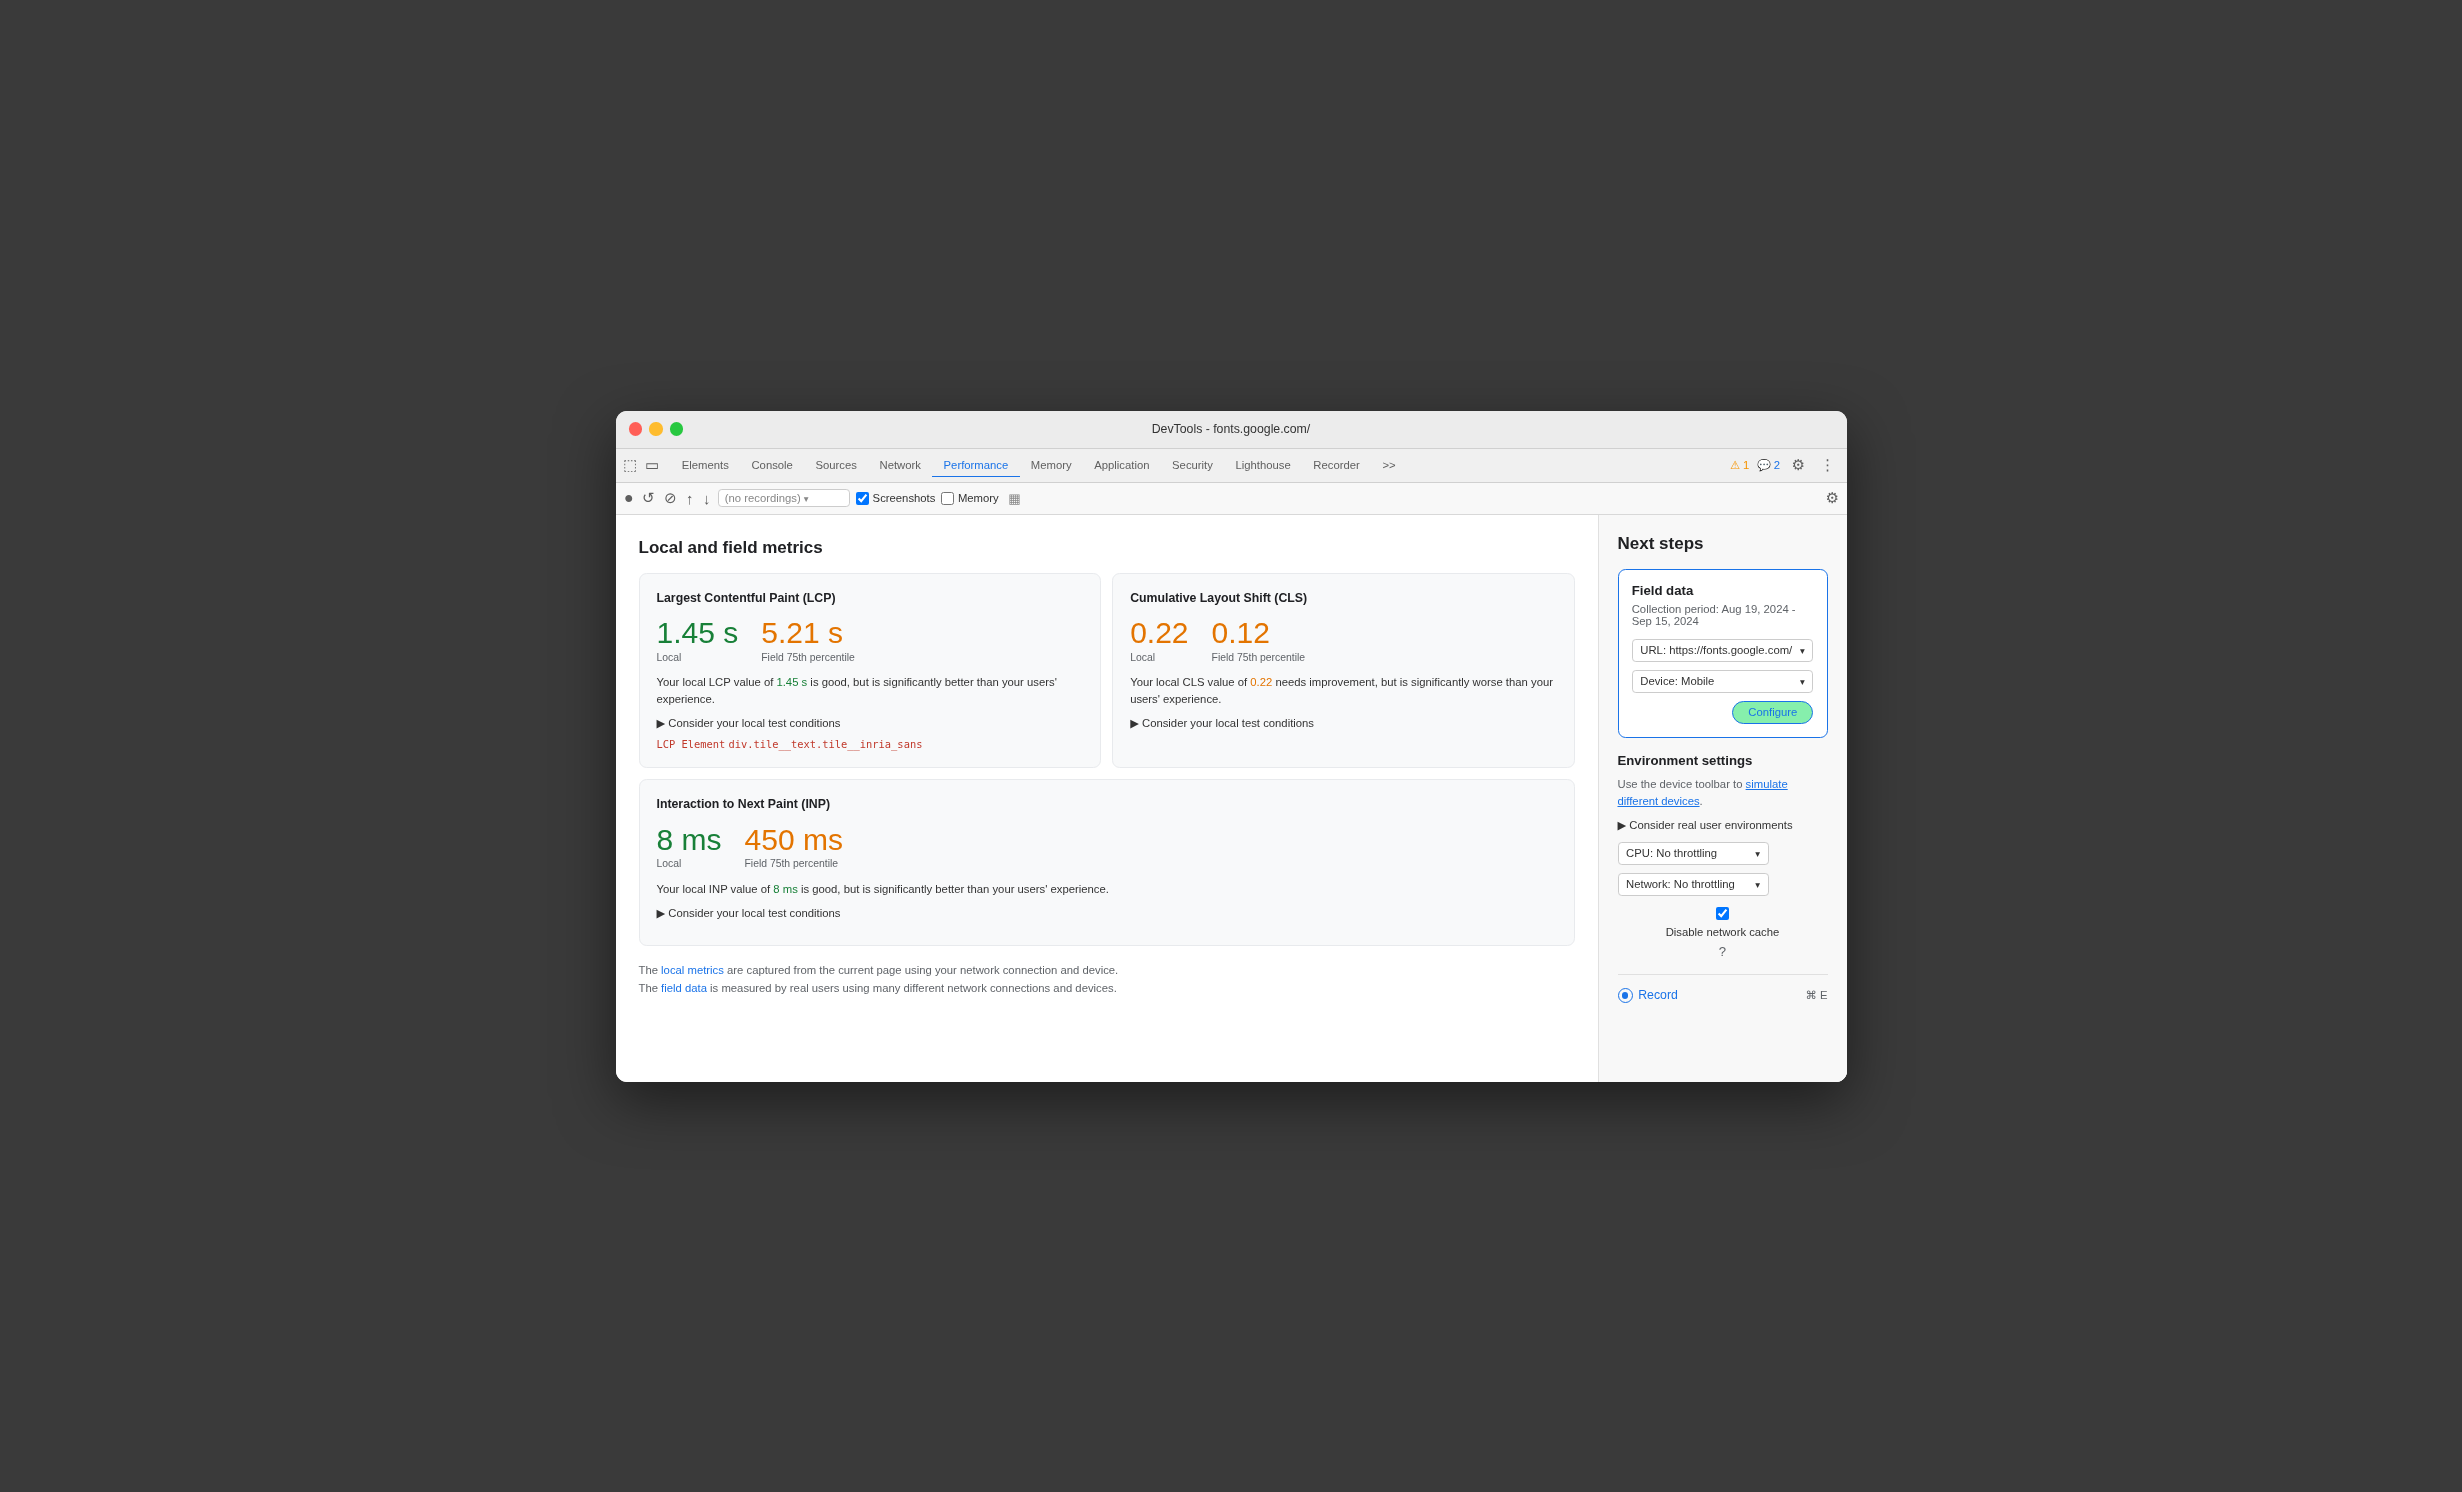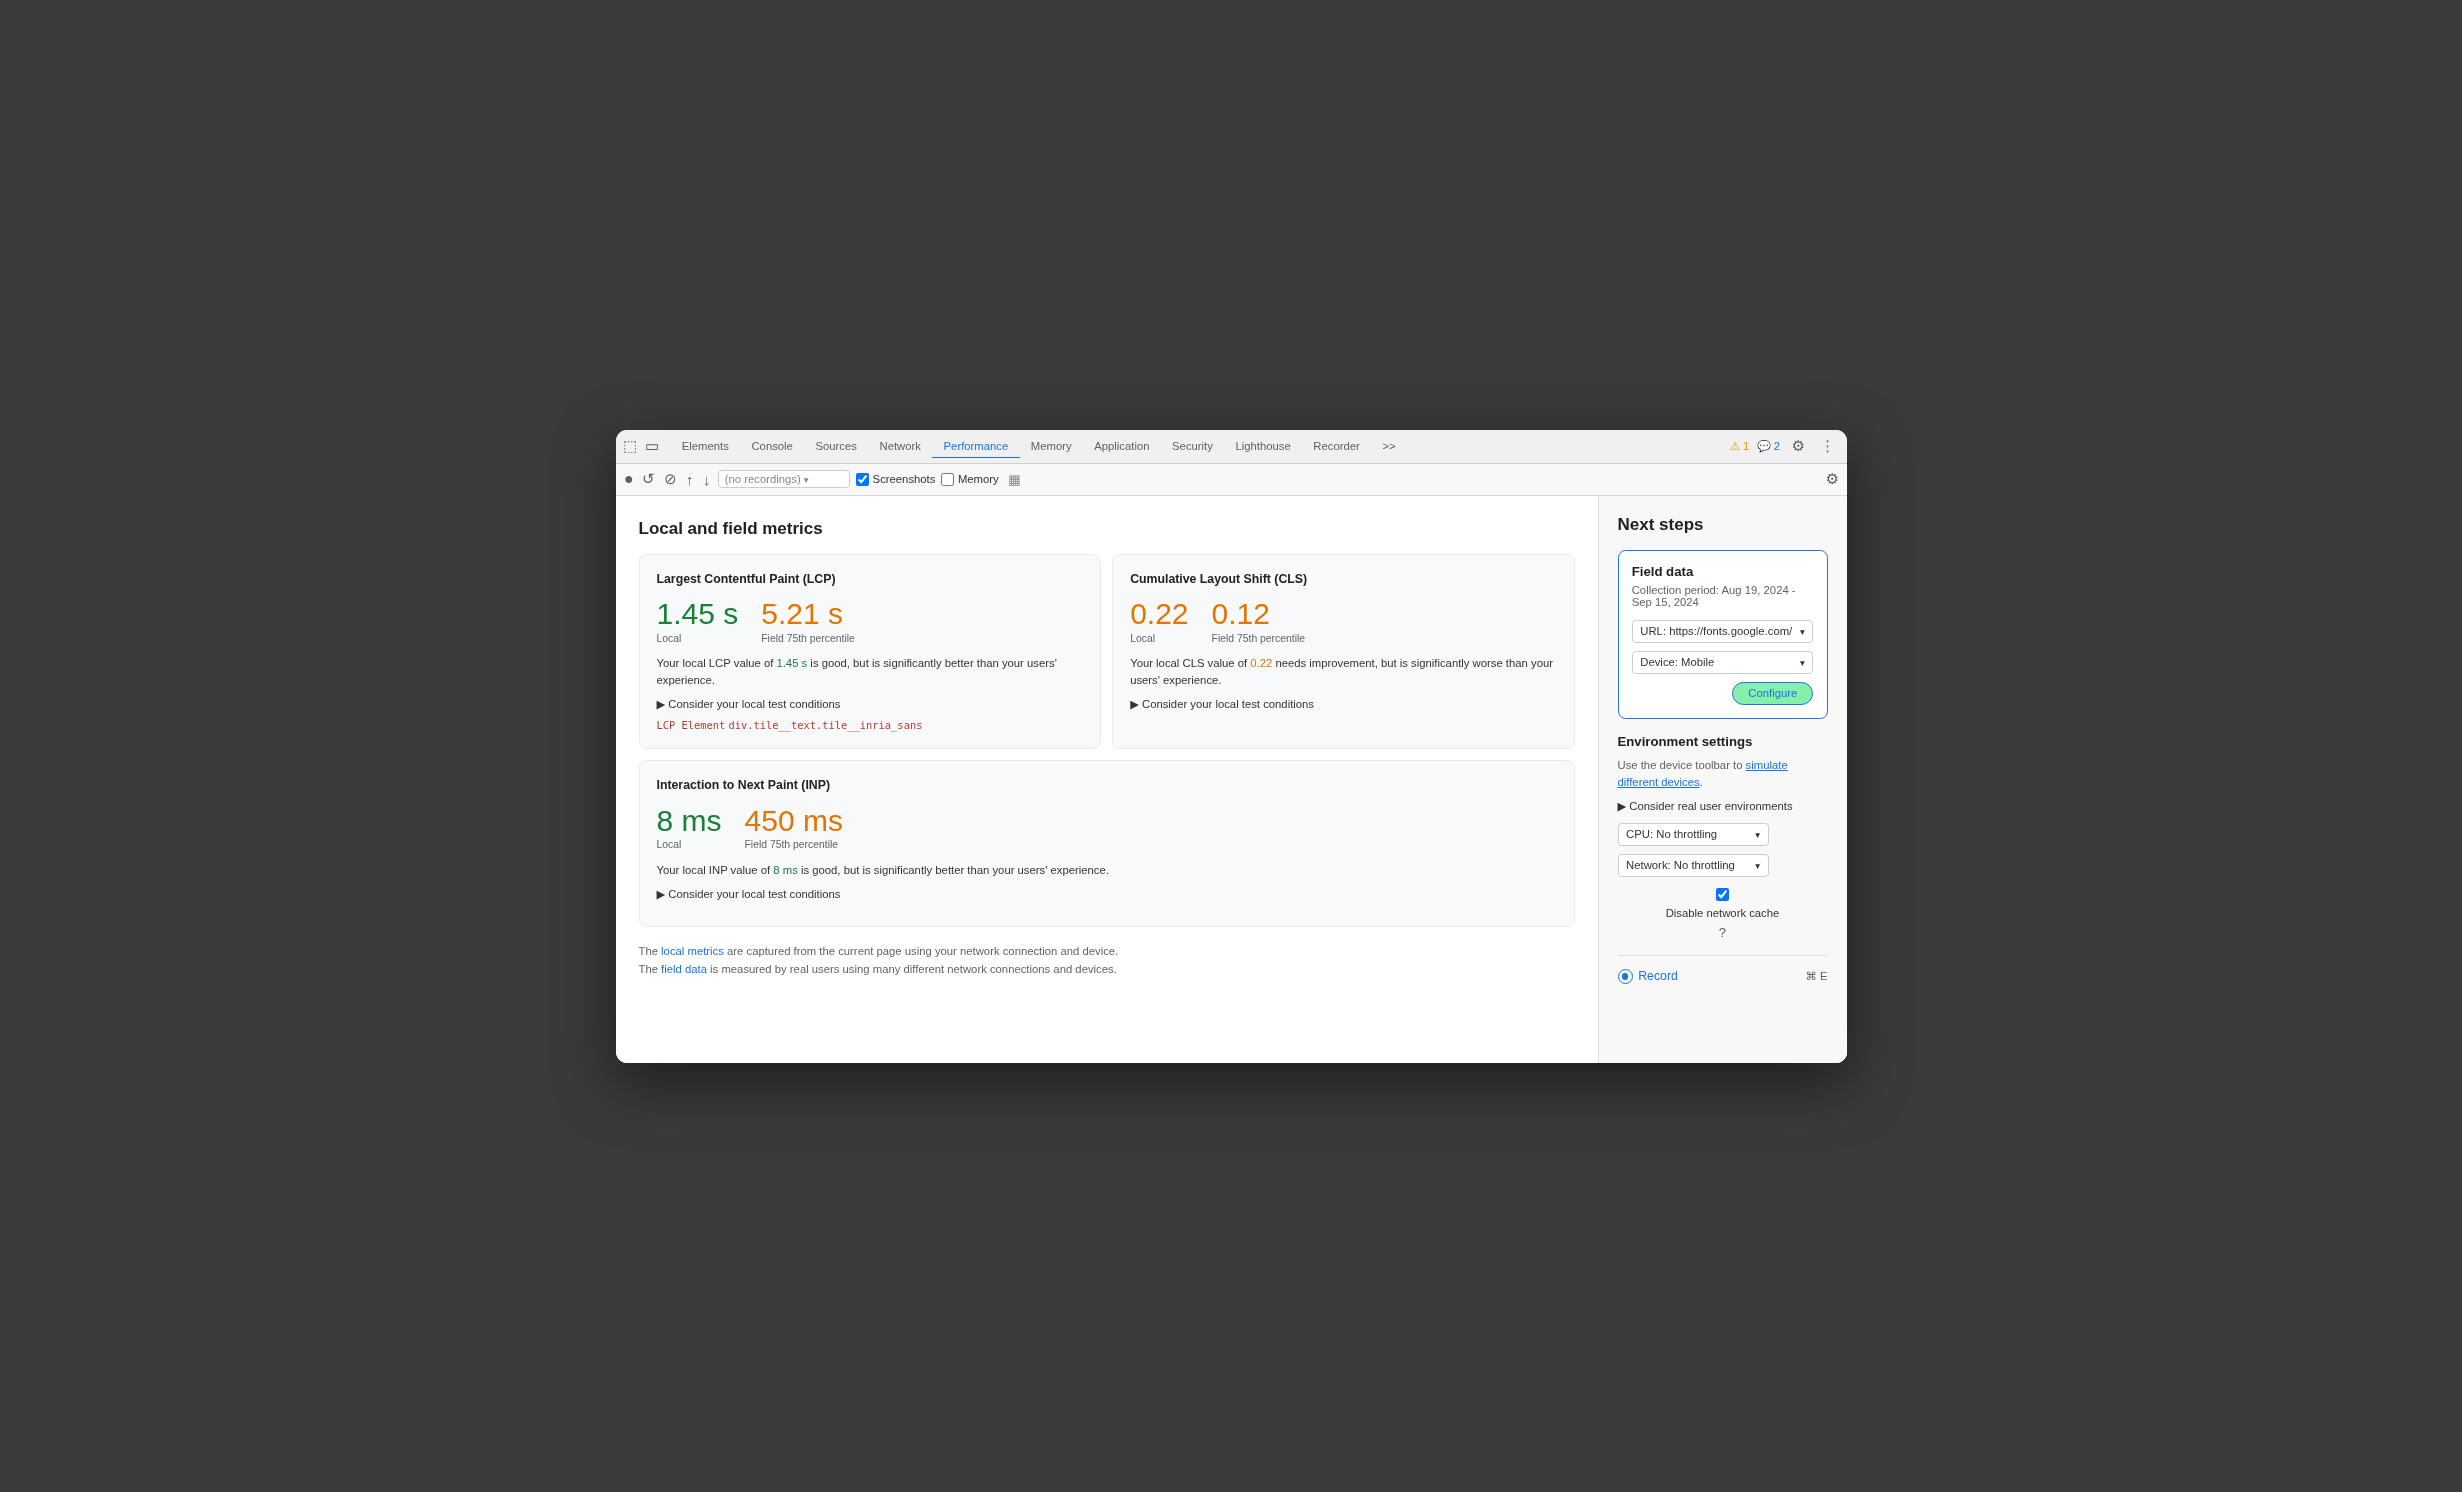--- a/index.html
+++ b/index.html
@@ -388,20 +388,28 @@
       font-size: 11.3px;
       color: #5f6368;
     }
     .chevron { font-size: 9.5px; }
   </style>
 </head>
 <body>
 
 <div class="window">
 
+  <div class="title-bar">
+    <div class="traffic-lights">
+      <div class="traffic-light tl-red"></div>
+      <div class="traffic-light tl-yellow"></div>
+      <div class="traffic-light tl-green"></div>
+    </div>
+    <span class="title-text">DevTools - fonts.google.com/</span>
+  </div>
 
   <div class="toolbar">
     <span style="font-size:15px;color:#5f5f5f;margin-right:3.8px;">⬚</span>
     <span style="font-size:15px;color:#5f5f5f;margin-right:7.6px;">▭</span>
     <div class="tab-nav">
       <div class="tab-item">Elements</div>
       <div class="tab-item">Console</div>
       <div class="tab-item">Sources</div>
       <div class="tab-item">Network</div>
       <div class="tab-item active">Performance</div>

